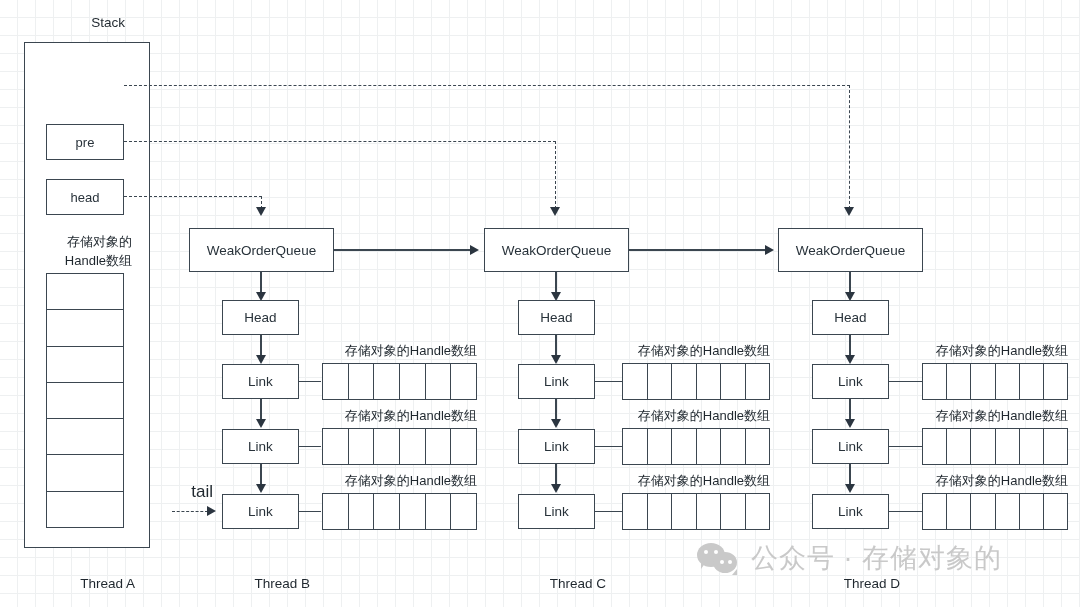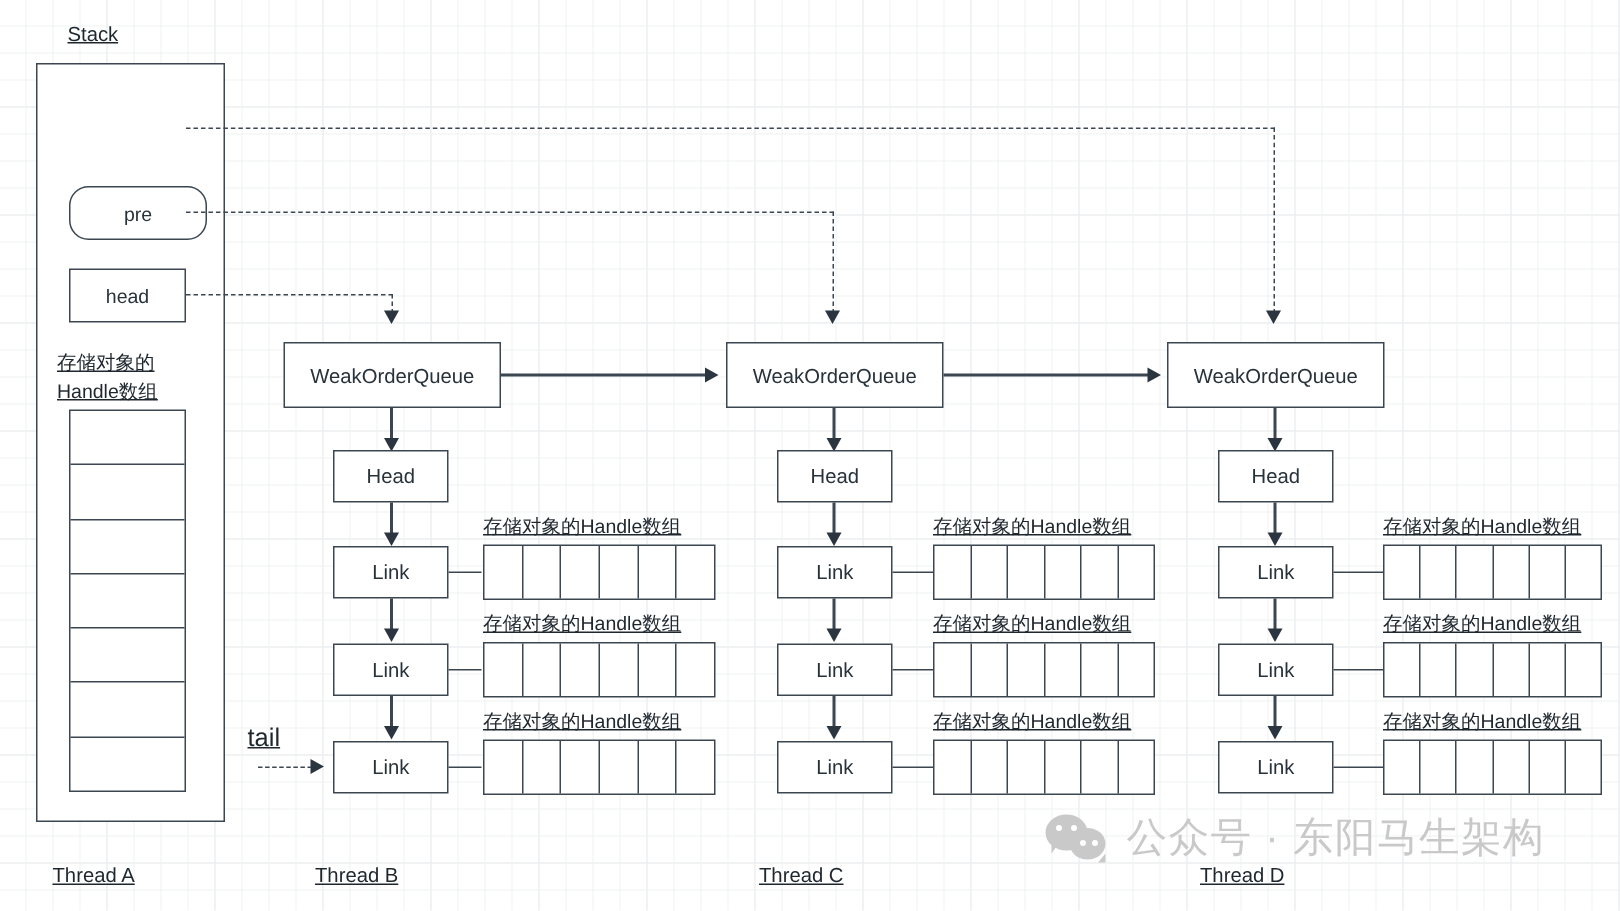--- a/index.html
+++ b/index.html
@@ -38,22 +38,21 @@
   .stack-box{
     border:1.6px solid #3b4650;
     background:#ffffff;
   }
 
   
   .caption{
     color:#1f272e;
     font-size:13.5px;
     white-space:nowrap;
-    text-align:left;
-    text-decoration:underline;
+    text-align:right;
   }
   .caption.cn{font-size:13px;line-height:19px;}
 
   
   .harr{
     display:flex;
     border:1.6px solid #3b4650;
     background:#fff;
     box-sizing:border-box;
   }
@@ -125,21 +124,21 @@
 </style>
 </head>
 <body>
 
 <div id="canvas">
 
   <div class="abs caption" style="left:45px;top:15px;width:80px;">Stack</div>
 
   <div class="abs stack-box" style="left:24px;top:42px;width:126px;height:506px;"></div>
 
-  <div class="abs node small" style="left:46px;top:124px;width:92px;height:36px;border-radius:13px;">pre</div>
+  <div class="abs node small" style="left:46px;top:124px;width:78px;height:36px;">pre</div>
   <div class="abs node small" style="left:46px;top:179px;width:78px;height:36px;">head</div>
 
   <div class="abs caption cn" style="left:38px;top:232px;width:94px;">存储对象的</div>
   <div class="abs caption cn" style="left:38px;top:251px;width:94px;">Handle数组</div>
 
   <div class="abs varr" id="stack-array" style="left:46px;top:273px;width:78px;height:255px;">
       <span class="vcell"></span>
       <span class="vcell"></span>
       <span class="vcell"></span>
       <span class="vcell"></span>
@@ -338,16 +337,16 @@
     <span class="wc-logo">
       <span class="b1"></span>
       <span class="t1"></span>
       <span class="b2"></span>
       <span class="t2"></span>
       <i style="left:7px;top:9px;"></i>
       <i style="left:17px;top:9px;"></i>
       <i style="left:23px;top:19px;"></i>
       <i style="left:31px;top:19px;"></i>
     </span>
-    <span>公众号 · 东阳马生架构</span>
+    <span>公众号 · 存储对象的</span>
   </div>
 
 </div>
 
 </body></html>

